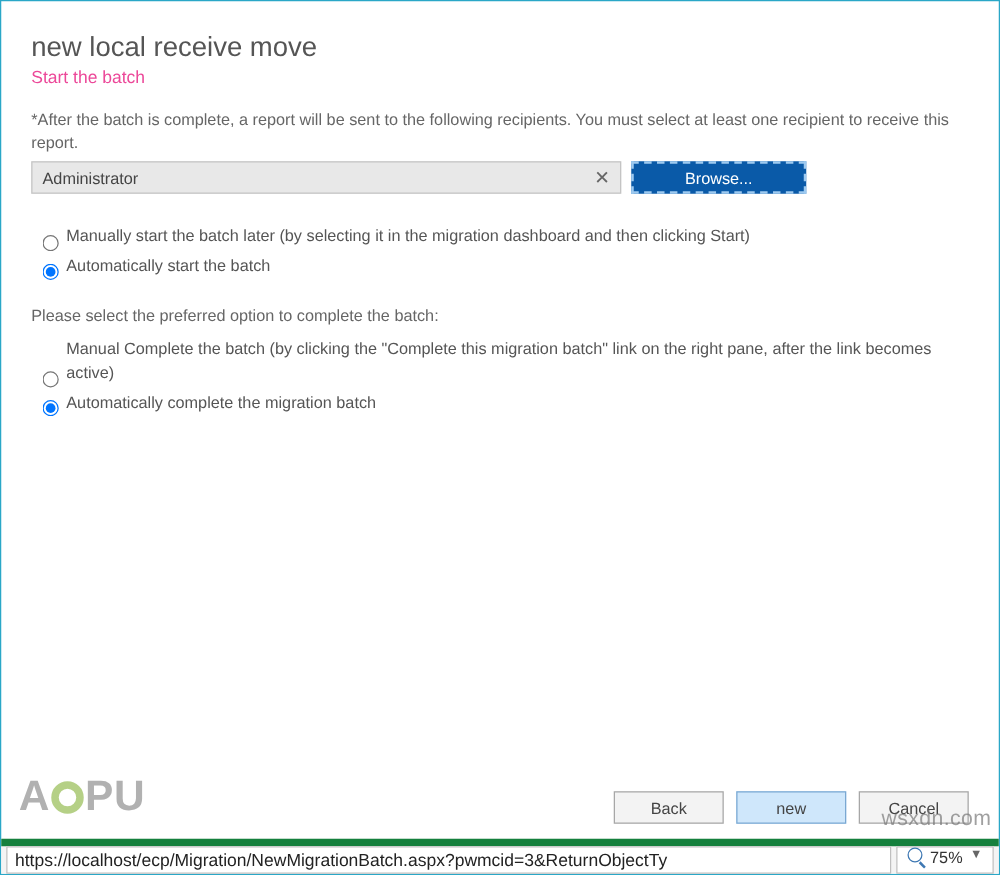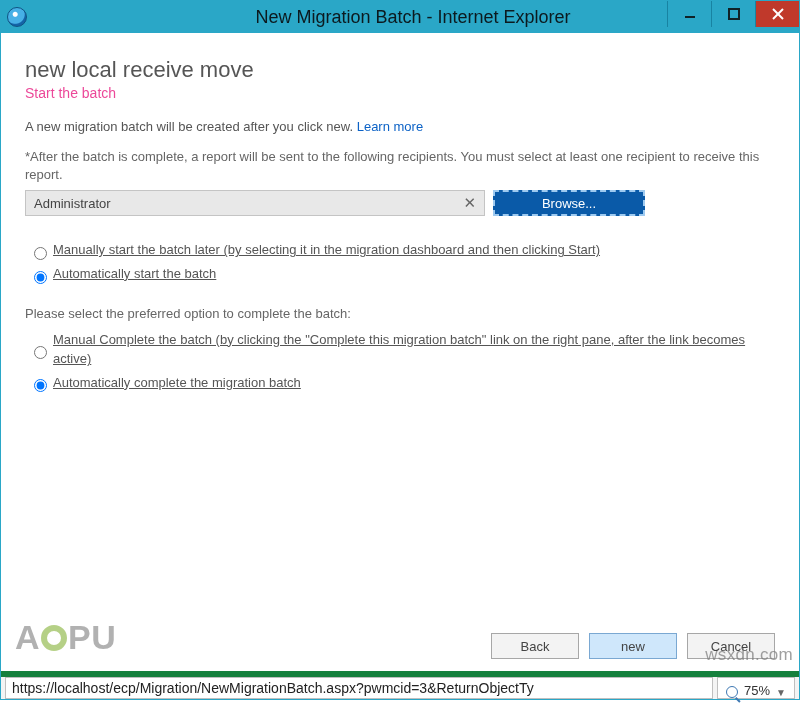--- a/index.html
+++ b/index.html
@@ -98,37 +98,36 @@
     padding: 0 8px;
     height: 26px;
     color: #444;
   }
   .clear-x {
     color: #666;
     font-size: 15px;
     cursor: pointer;
   }
   .browse-btn {
-    width: 152px;
+    width: 140px;
     height: 26px;
     background: #0a5aa8;
     border: 2px dashed #9ecaf0;
     color: #fff;
     font-size: 13px;
     display: flex;
     align-items: center;
     justify-content: center;
   }
   .radio-block {
     margin: 2px 0 4px 4px;
     display: flex;
-    align-items: center;
+    align-items: flex-end;
     color: #555;
     line-height: 1.5;
-    text-decoration: underline;
   }
   .radio-block input[type=radio]{
     margin-right: 6px;
     position: relative;
     top: 2px;
   }
   .block-gap { height: 18px; }
   .footer-btns {
     position: absolute;
     bottom: 40px;
@@ -173,21 +172,21 @@
     color: #222;
     overflow: hidden;
     white-space: nowrap;
     display: flex; align-items: center;
   }
   .zoombox {
     height: 22px;
     border: 1px solid #bfbfbf;
     background: #fff;
     display: flex;
-    align-items: flex-end;
+    align-items: flex-start;
     padding: 0 8px;
     gap: 6px;
     margin-right: 4px;
     font-size: 13px;
     color: #333;
   }
   .zoom-icon {
     width: 12px; height: 12px;
     border: 1.5px solid #3e78b3;
     border-radius: 50%;
@@ -230,50 +229,25 @@
     font-size: 17px;
     color: rgba(120,120,120,0.7);
     letter-spacing: 0.3px;
   }
 </style>
 </head>
 <body>
 
 <div class="window">
 
-  <div class="titlebar">
-    <span class="ie-icon"></span>
-    <div class="title-text">New Migration Batch - Internet Explorer</div>
-    <div class="win-controls">
-      <div class="win-btn">
-        <svg width="12" height="12">
-            <rect x="1" y="8" width="10" height="2" fill="#102226"></rect>
-          </svg>
-      </div>
-      <div class="win-btn">
-        <svg width="12" height="12">
-            <rect x="1" y="1" width="10" height="10" fill="none" stroke="#102226" stroke-width="2"></rect>
-          </svg>
-      </div>
-      <div class="win-btn close">
-        <svg width="12" height="12">
-            <line x1="1" y1="1" x2="11" y2="11" stroke="#fff" stroke-width="2"></line>
-            <line x1="11" y1="1" x2="1" y2="11" stroke="#fff" stroke-width="2"></line>
-          </svg>
-      </div>
-    </div>
-  </div>
 
   <div class="content">
     <div class="page-title">new local receive move</div>
     <div class="subtitle">Start the batch</div>
 
-    <div class="infoline">
-      <span>A new migration batch will be created after you click new. </span><a href="#">Learn more</a>
-    </div>
 
     <div class="instruction">*After the batch is complete, a report will be sent to the following recipients. You must select at least one recipient to receive this report.</div>
 
     <div class="recipient-row">
       <div class="recipient-input">
         <span>Administrator</span>
         <span class="clear-x">✕</span>
       </div>
       <div class="browse-btn">Browse...</div>
     </div>

